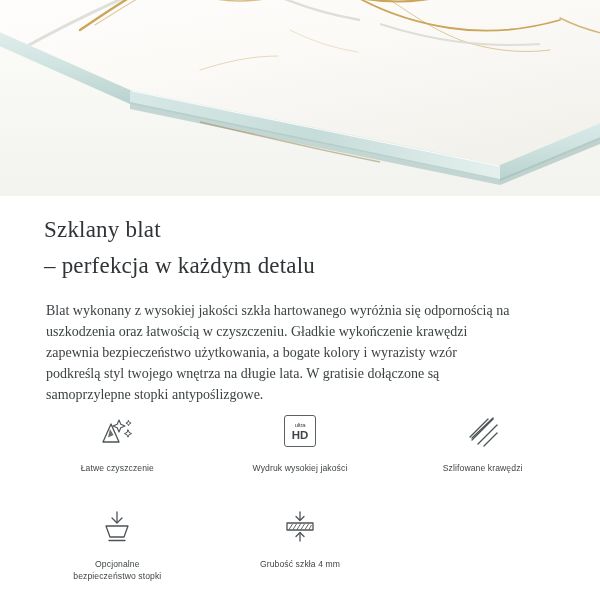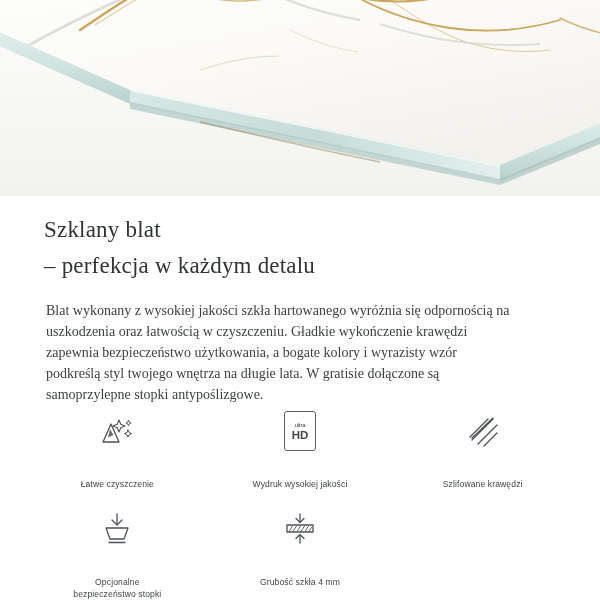--- a/index.html
+++ b/index.html
@@ -84,27 +84,26 @@
     display: flex; align-items: center; justify-content: center;
     margin-bottom: 10px;
   }
   .feature .label {
     font-family: "Liberation Sans", sans-serif;
     font-size: 8.6px;
     line-height: 12px;
     color: #3f4547;
     text-align: center;
     letter-spacing: 0.1px;
-    margin-top: 16px;
   }
   .feature .label span { display: block; }
   .icon svg { display: block; }
 
   .ultrahd {
-    width: 32px; height: 40px;
+    width: 32px; height: 32px;
     border: 1.4px solid #5b6163;
     border-radius: 3px;
     display: flex; flex-direction: column;
     align-items: center; justify-content: center;
     font-family: "Liberation Sans", sans-serif;
     color: #3f4547;
   }
   .ultrahd .u { font-size: 6px; line-height: 7px; letter-spacing: -0.2px; }
   .ultrahd .hd { font-size: 11.5px; line-height: 12px; font-weight: bold; }
 </style>

